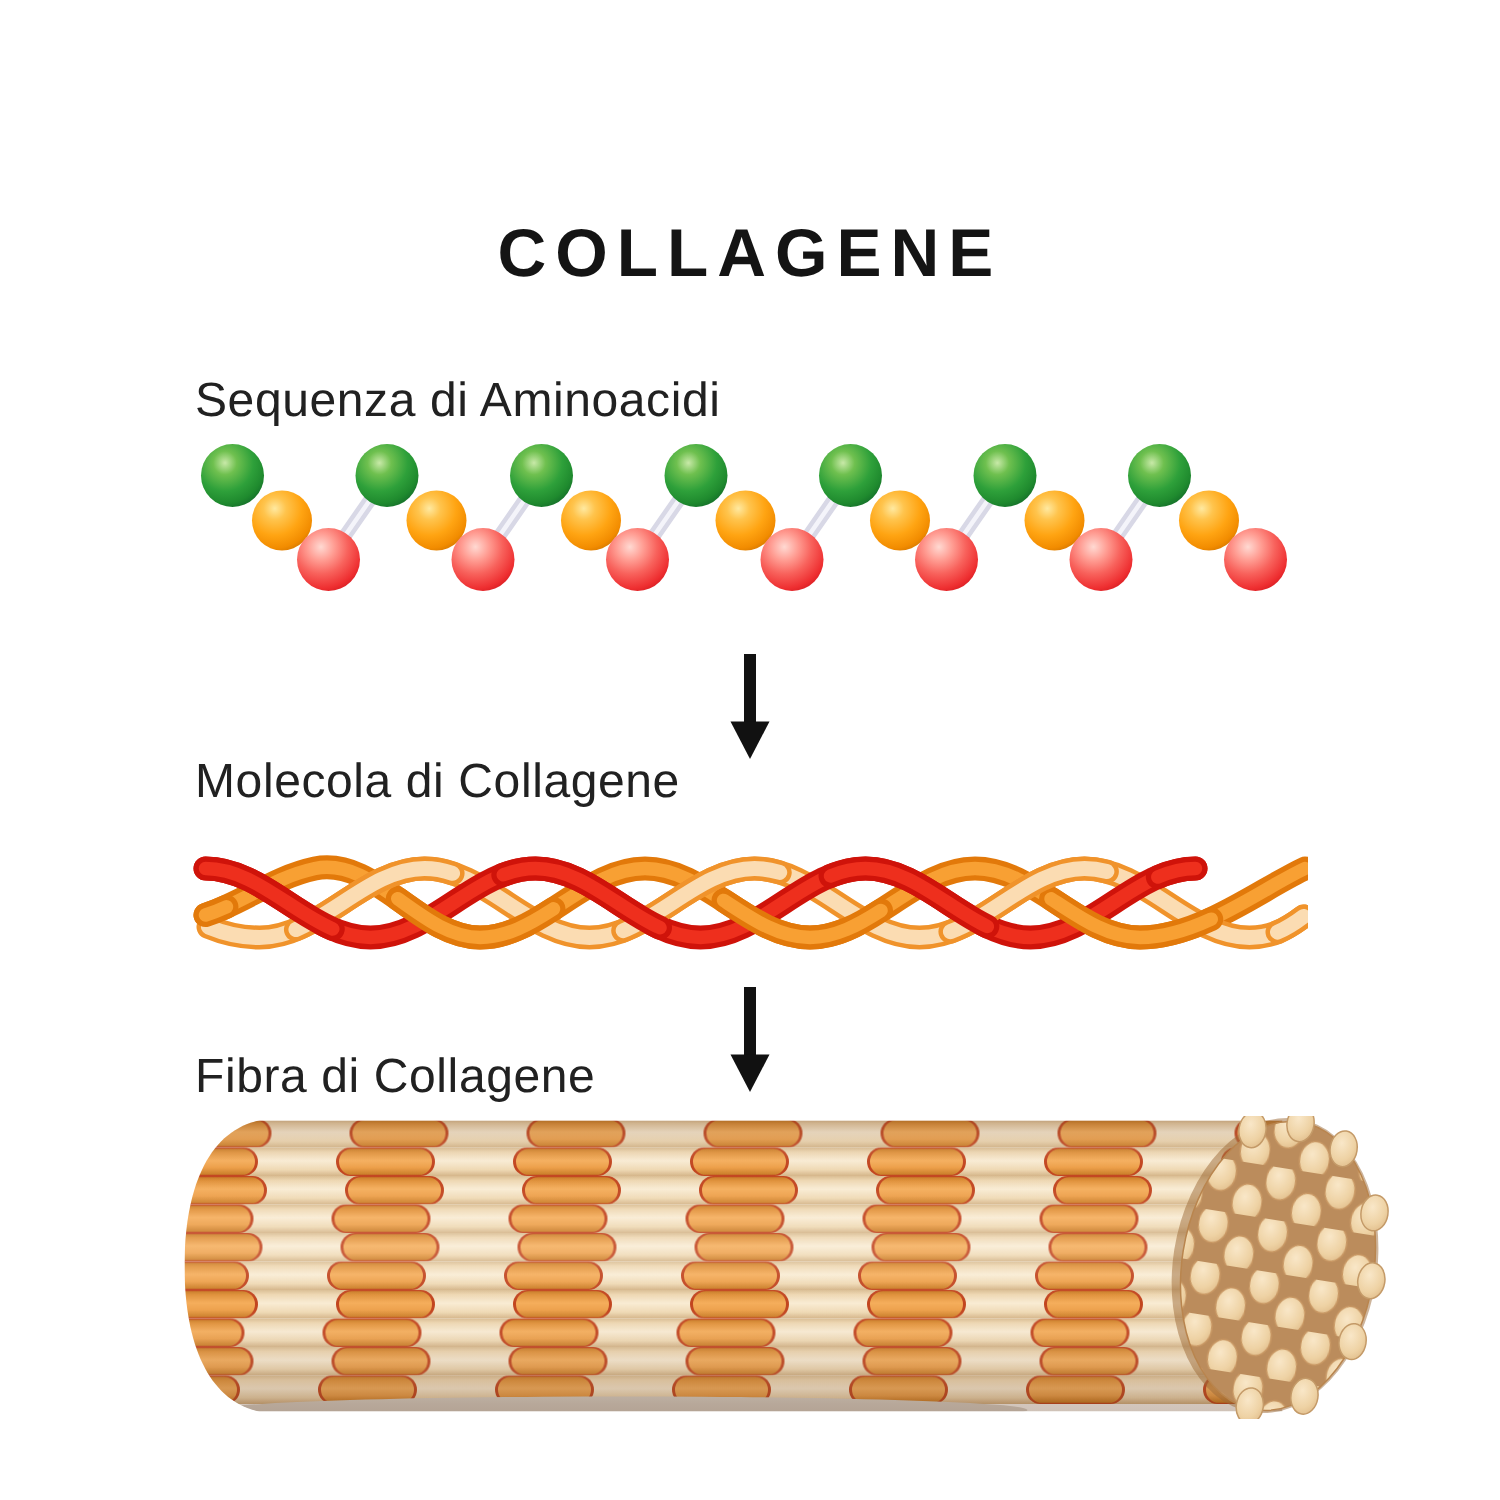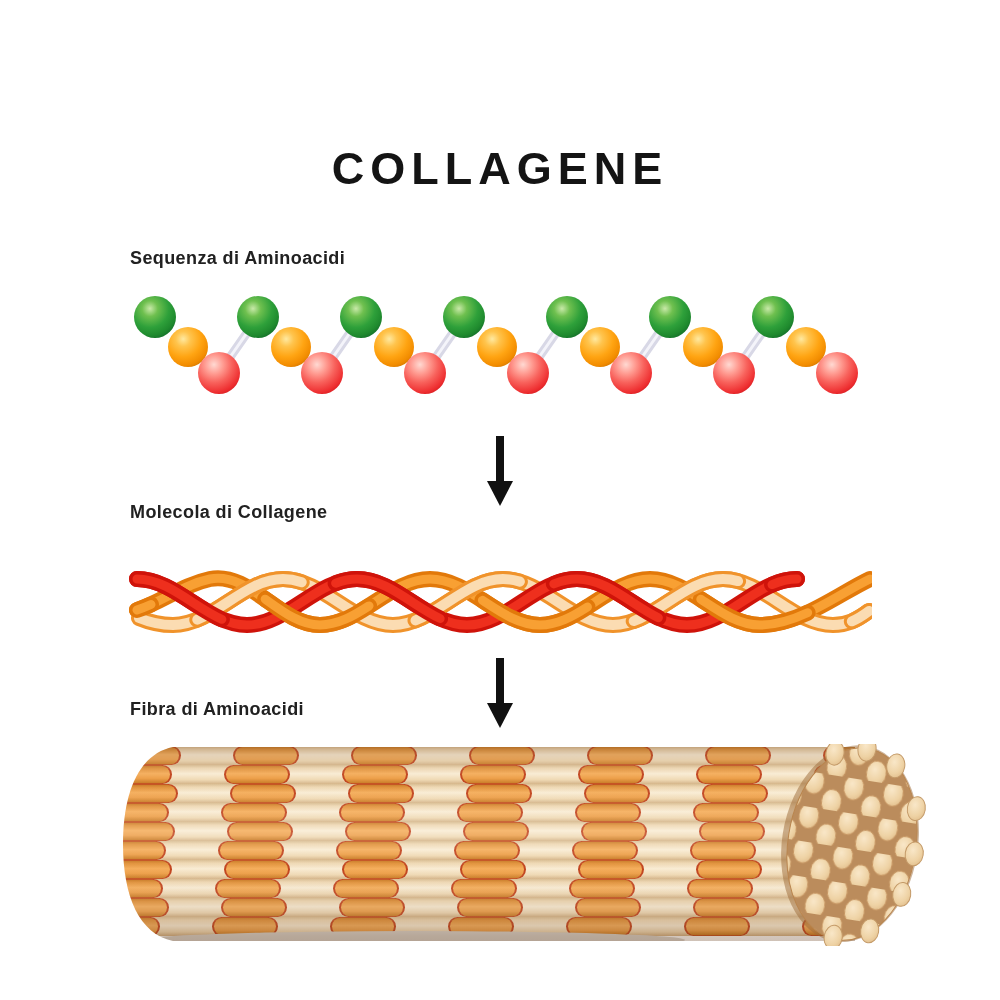--- a/index.html
+++ b/index.html
@@ -6,21 +6,21 @@
   body{
     width:1000px;height:1000px;background:#ffffff;position:relative;
     font-family:"Liberation Sans", sans-serif;overflow:hidden;
   }
   .abs{position:absolute;}
   .title{
     left:0;top:106px;width:1000px;text-align:center;
     font-size:45px;font-weight:bold;letter-spacing:6px;color:#141414;margin-top:37px;
   }
   .step-label{
-    left:130px;font-size:18px;font-weight:700;color:#212121;letter-spacing:0.4px;
+    left:130px;font-size:32px;font-weight:400;color:#212121;letter-spacing:0.4px;
   }
   .lbl-1{top:248px;}
   .lbl-2{top:502px;}
   .lbl-3{top:699px;}
   svg{display:block;}
 </style>
 </head>
 <body>
 
 <div class="abs title">COLLAGENE</div>
@@ -120,21 +120,21 @@
       </g>
     </g>
   </g>
 </svg>
 
 <svg class="abs" style="left:484px;top:658px" width="32" height="72" viewBox="0 0 32 72">
   <rect x="12" y="0" width="8" height="47" fill="#111"></rect>
   <polygon points="3,45 29,45 16,70" fill="#111"></polygon>
 </svg>
 
-<div class="abs step-label lbl-3">Fibra di Aminoacidi</div>
+<div class="abs step-label lbl-3">Fibra di Collagene</div>
 
 <svg class="abs" style="left:115px;top:744px" width="815" height="202" viewBox="0 0 815 202">
   <defs>
     <linearGradient id="gradO" x1="0" y1="0" x2="0" y2="1">
       <stop offset="0" stop-color="#c97c26"></stop>
         <stop offset="0.14" stop-color="#e0913a"></stop>
       <stop offset="0.45" stop-color="#f5ae5c"></stop>
         <stop offset="0.72" stop-color="#eda04b"></stop>
       <stop offset="1" stop-color="#c97c26"></stop>
     </linearGradient>

